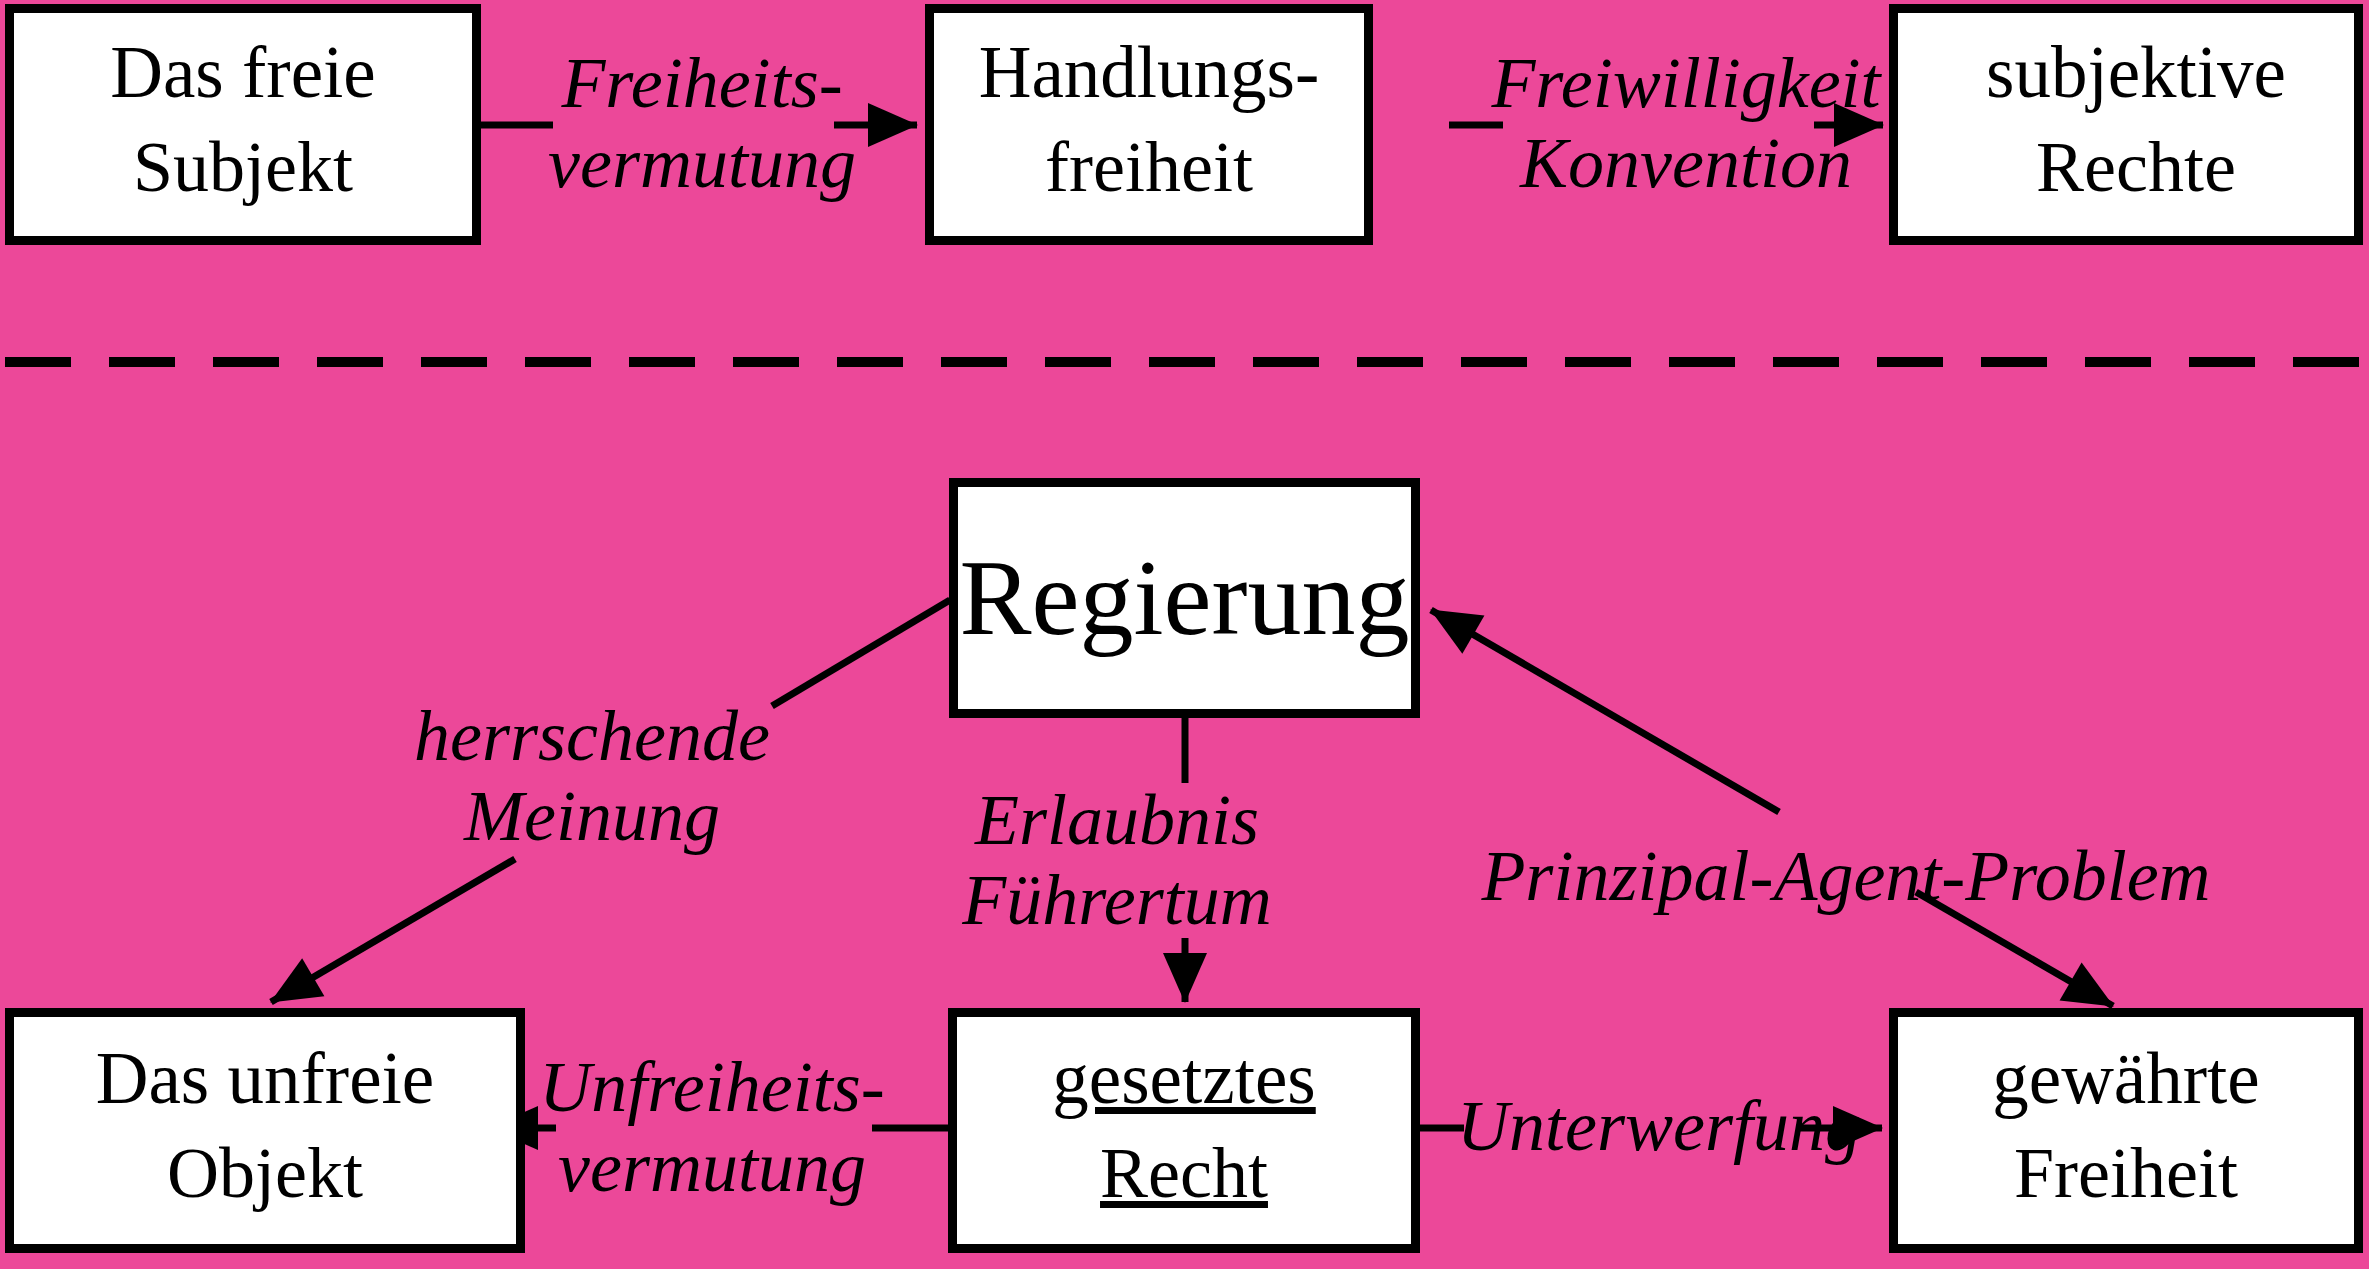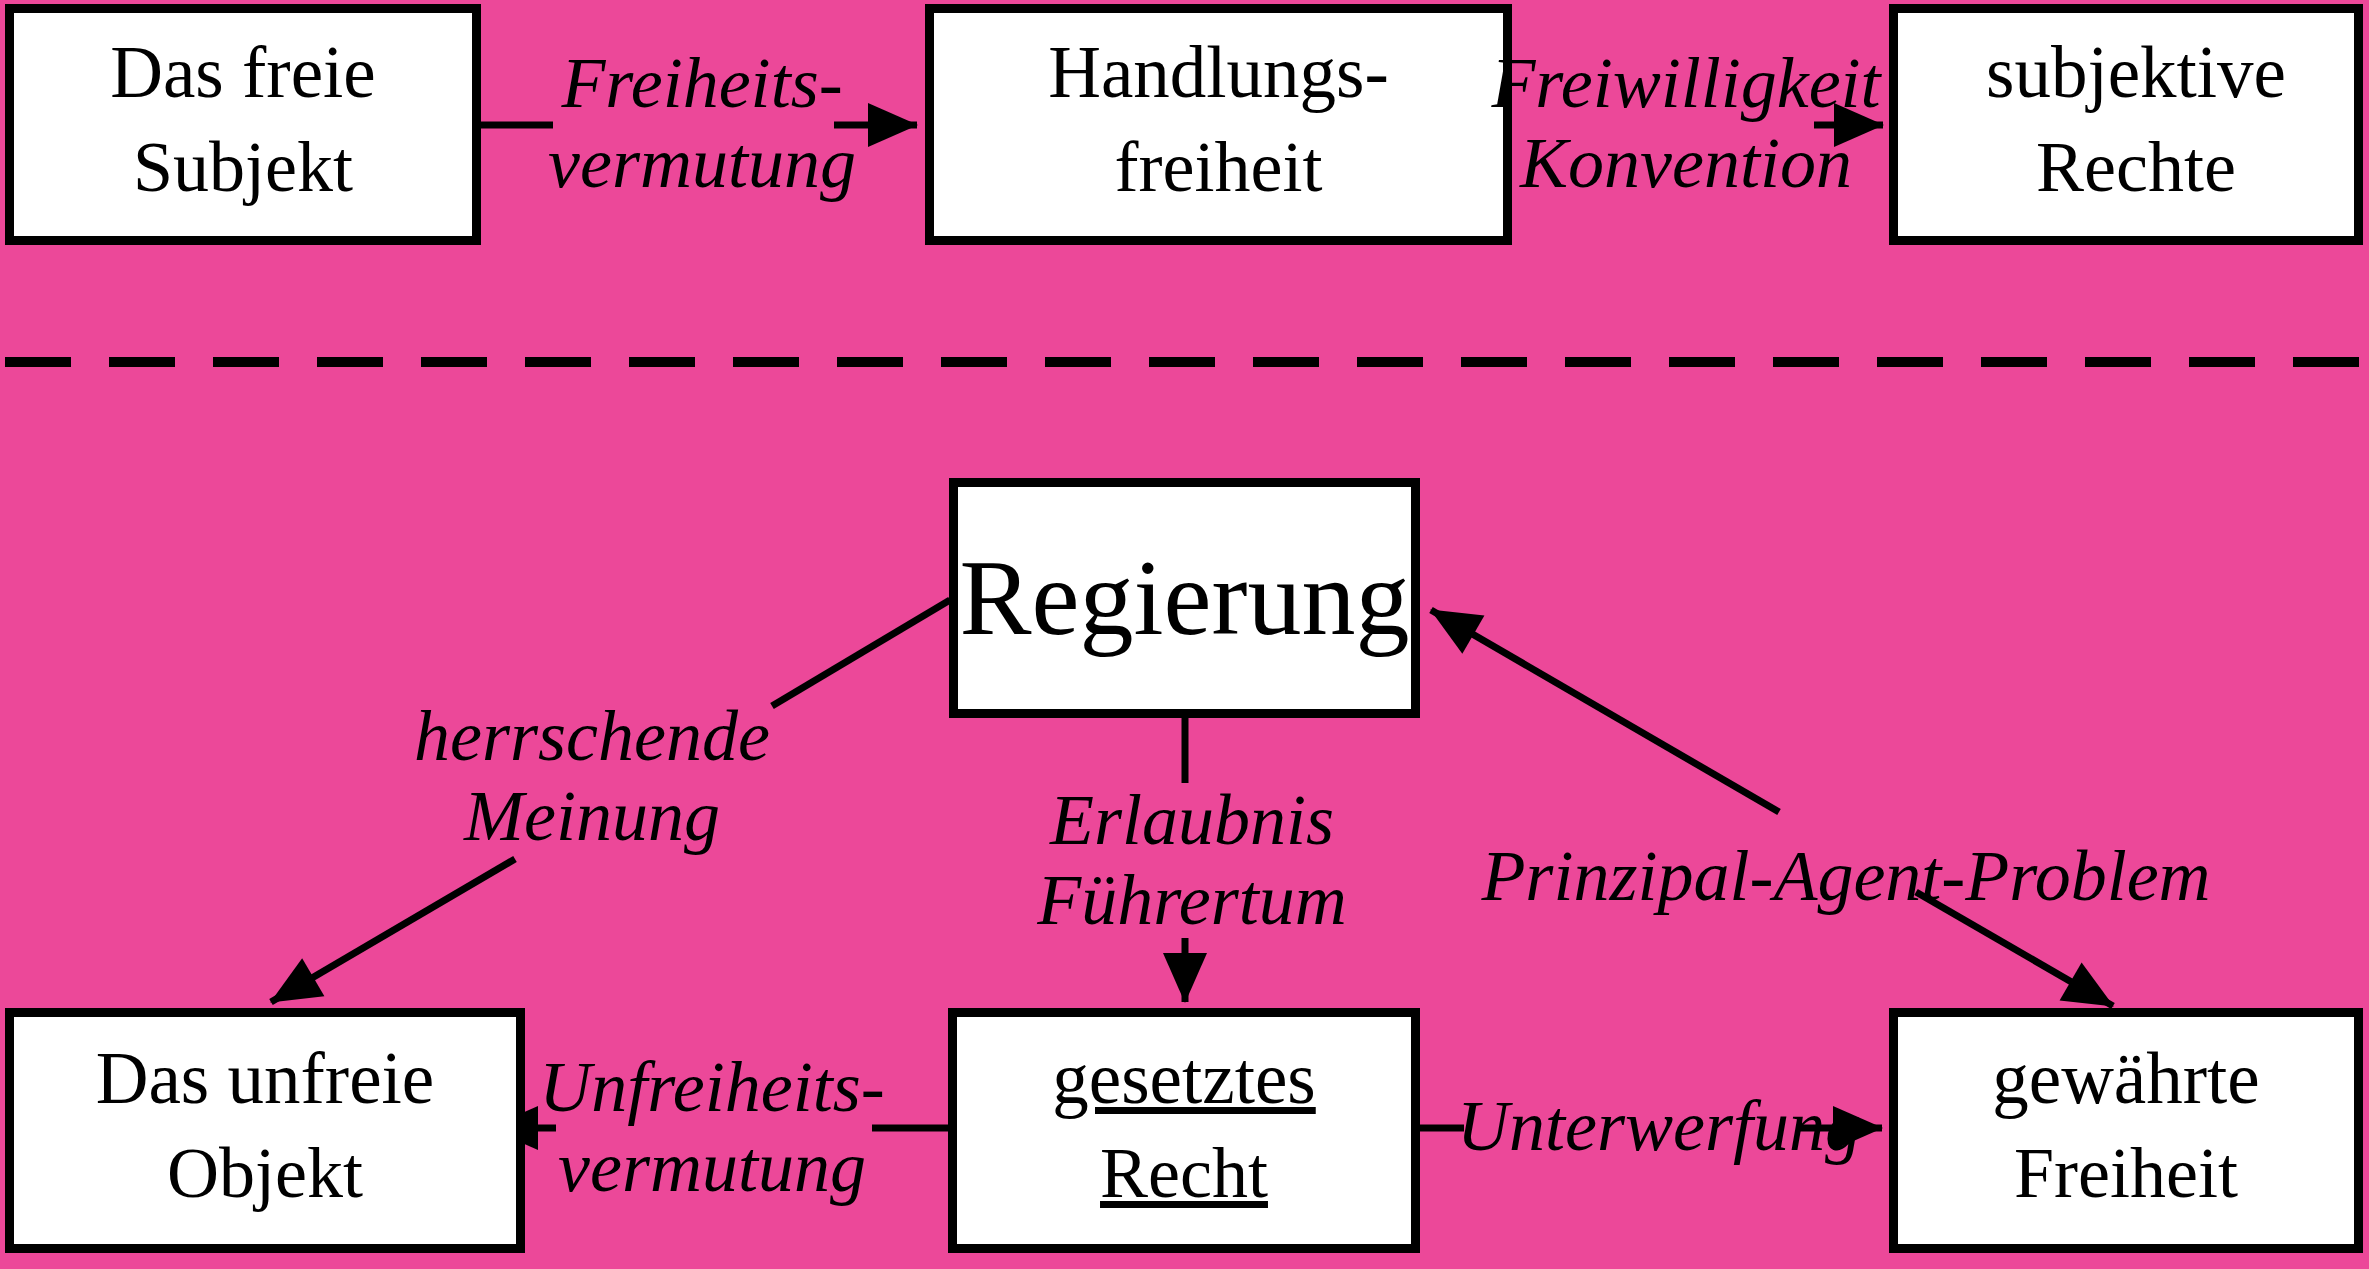--- a/index.html
+++ b/index.html
@@ -97,21 +97,21 @@
 
     <line x1="1420" y1="1128" x2="1464" y2="1128" stroke="#000000" stroke-width="7"></line>
     <line x1="1800" y1="1128" x2="1882" y2="1128" stroke="#000000" stroke-width="7" marker-end="url(#ah)"></line>
   </svg>
 
   <div class="box" style="left:5px; top:4px; width:476px; height:241px;">
     <span class="l1">Das freie</span>
     <span class="l2">Subjekt</span>
   </div>
 
-  <div class="box" style="left:925px; top:4px; width:587px; height:241px;">
+  <div class="box" style="left:925px; top:4px; width:448px; height:241px;">
     <span class="l1">Handlungs-</span>
     <span class="l2">freiheit</span>
   </div>
 
   <div class="box" style="left:1889px; top:4px; width:474px; height:241px;padding-left:20px;">
     <span class="l1">subjektive</span>
     <span class="l2">Rechte</span>
   </div>
 
   <div class="box" style="left:949px; top:478px; width:471px; height:240px;">
@@ -141,21 +141,21 @@
   <div class="elabel" style="left:1664px; top:123px;margin-left:22px;">
     <span>Freiwilligkeit</span>
     <span>Konvention</span>
   </div>
 
   <div class="elabel" style="left:592px; top:776px;">
     <span>herrschende</span>
     <span>Meinung</span>
   </div>
 
-  <div class="elabel" style="left:1192px; top:860px;">
+  <div class="elabel" style="left:1117px; top:860px;">
     <span>Erlaubnis</span>
     <span>Führertum</span>
   </div>
 
   <div class="elabel" style="left:1846px; top:876px;">
     <span>Prinzipal-Agent-Problem</span>
   </div>
 
   <div class="elabel" style="left:712px; top:1127px;">
     <span>Unfreiheits-</span>

